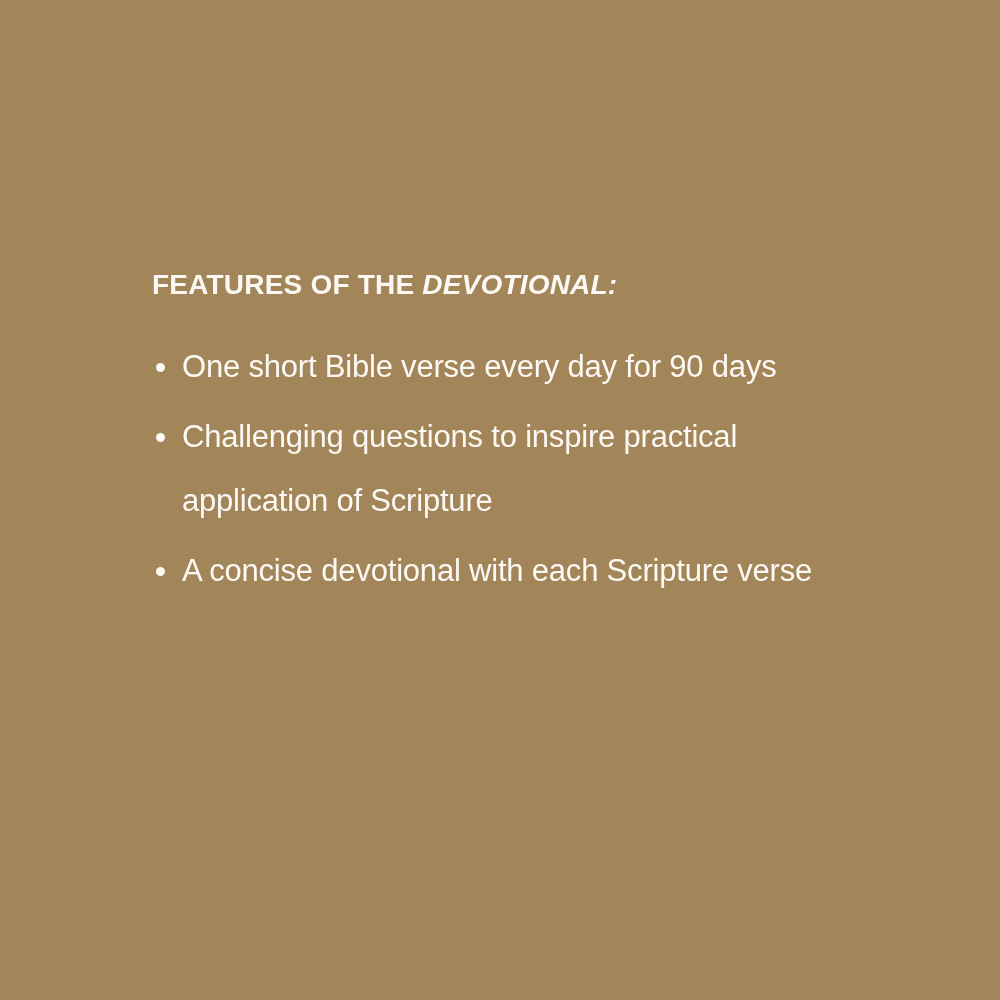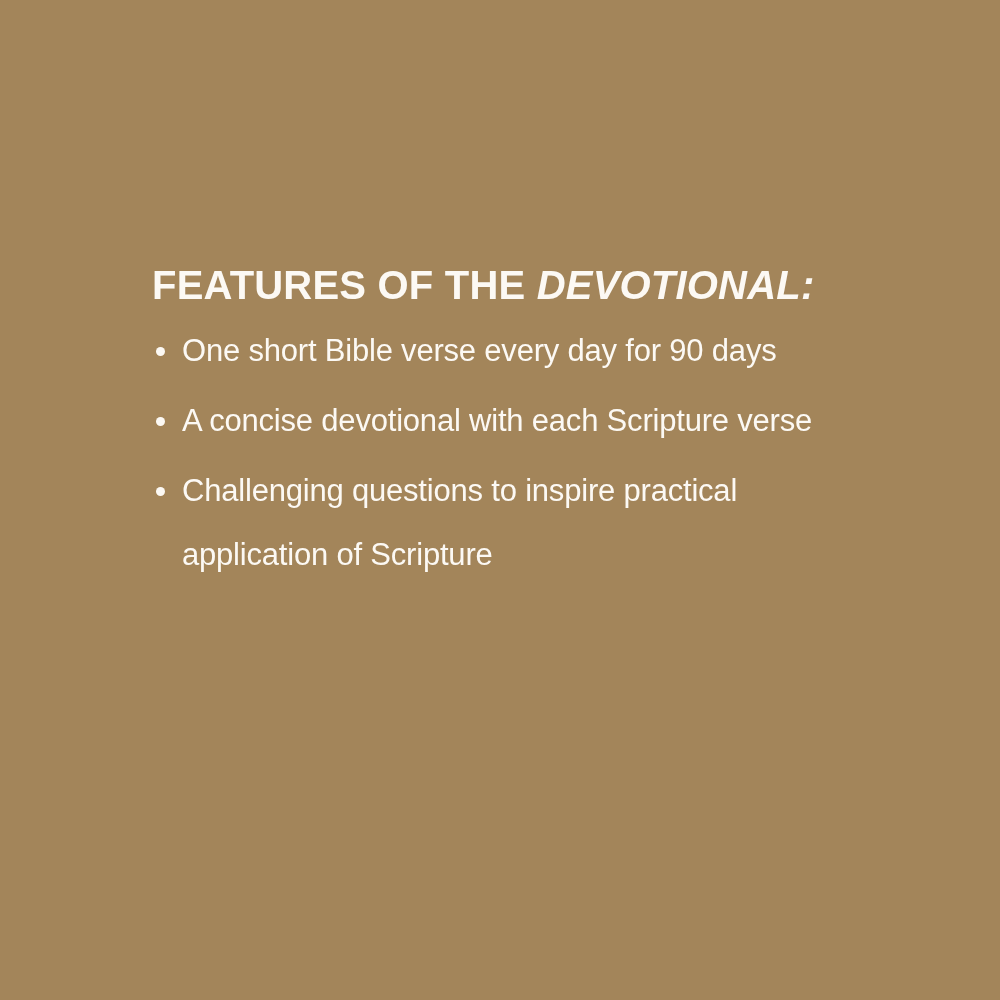--- a/index.html
+++ b/index.html
@@ -26,24 +26,24 @@
   }
 
   .content-block {
     position: absolute;
     left: 152px;
     top: 263px;
     width: 700px;
   }
 
   .features-heading {
-    margin: 0 0 12px 0;
+    margin: 0 0 28px 0;
     padding: 0;
     font-family: "Liberation Sans", sans-serif;
-    font-size: 40px;
+    font-size: 28px;
     font-weight: bold;
     line-height: 44px;
     letter-spacing: 0.2px;
     color: #FCF9F4;
     white-space: nowrap;
   }
 
   .features-heading .heading-emphasis {
     font-style: italic;
     font-weight: bold;
@@ -96,25 +96,25 @@
 
     <ul class="features-list">
 
       <li class="feature-item">
         <span class="feature-bullet"></span>
         <span class="feature-text">One short Bible verse every day for 90 days</span>
       </li>
 
       <li class="feature-item">
         <span class="feature-bullet"></span>
-        <span class="feature-text">A concise devotional with each Scripture verse</span>
+        <span class="feature-text">Challenging questions to inspire practical application of Scripture</span>
       </li>
 
       <li class="feature-item">
         <span class="feature-bullet"></span>
-        <span class="feature-text">Challenging questions to inspire practical application of Scripture</span>
+        <span class="feature-text">A concise devotional with each Scripture verse</span>
       </li>
 
     </ul>
 
   </div>
 
 </div>
 
 </body></html>

